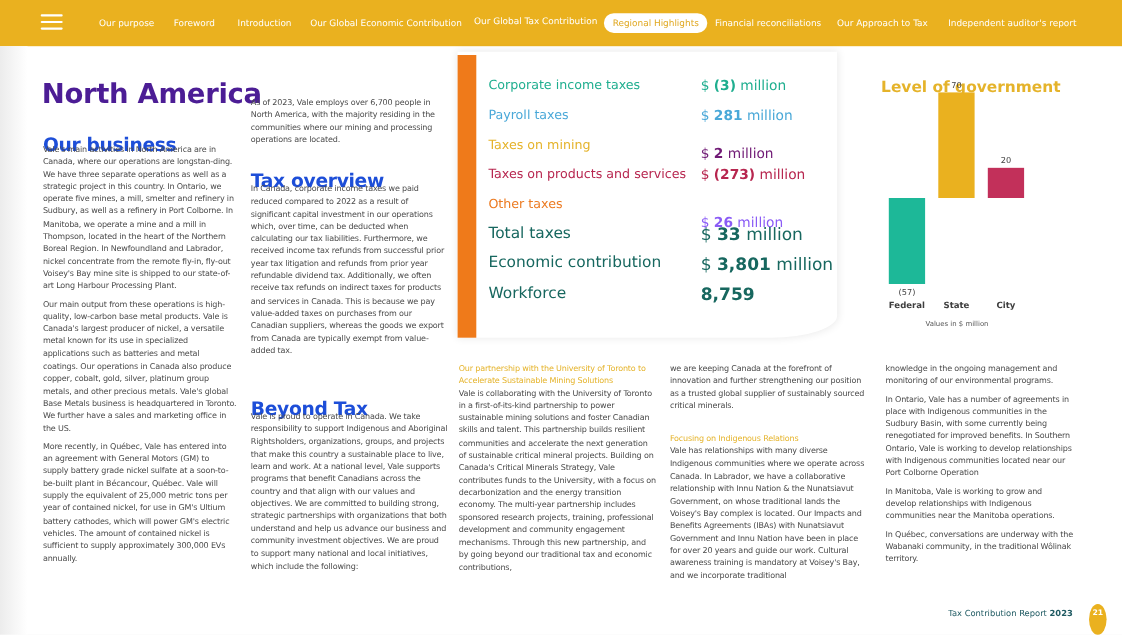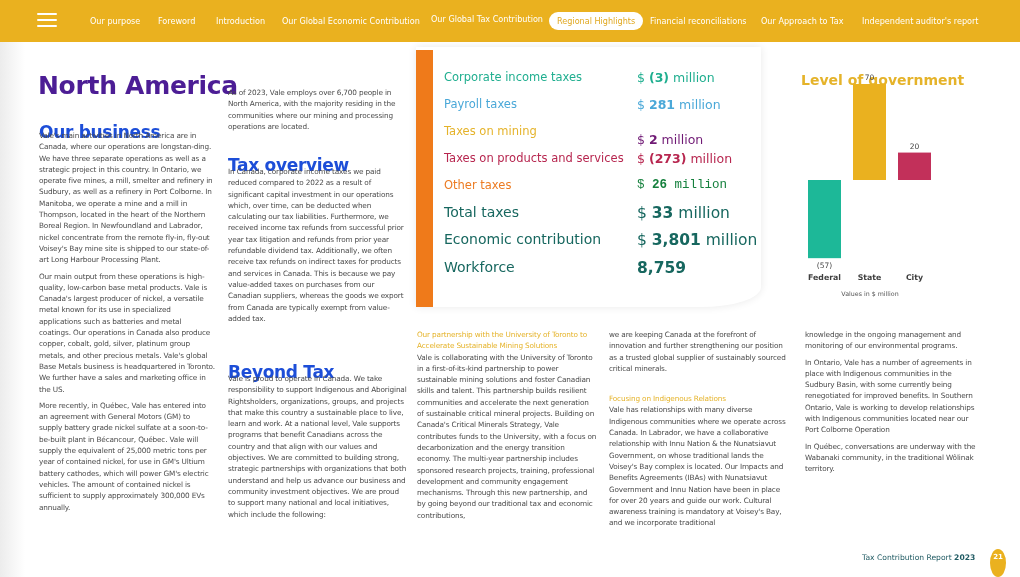--- a/index.html
+++ b/index.html
@@ -72,21 +72,21 @@
 <div id="tax-rows">
     <div class="tax-row" style="top: 70px; font-size: 11.5px; color: rgb(31, 174, 143);">Corporate income taxes</div>
     <div class="tax-val" style="top: 70px; font-size: 12.5px; color: rgb(31, 174, 143);"><span>$ </span><b>(3)</b><span> million</span></div>
     <div class="tax-row" style="top: 97px; font-size: 11.5px; color: rgb(74, 168, 216);">Payroll taxes</div>
     <div class="tax-val" style="top: 97px; font-size: 12.5px; color: rgb(74, 168, 216);"><span>$ </span><b>281</b><span> million</span></div>
     <div class="tax-row" style="top: 124px; font-size: 11.5px; color: rgb(229, 179, 42);">Taxes on mining</div>
     <div class="tax-val" style="top: 132px; font-size: 12.5px; color: #701a75;"><span>$ </span><b>2</b><span> million</span></div>
     <div class="tax-row" style="top: 151px; font-size: 11.5px; color: rgb(183, 38, 79);">Taxes on products and services</div>
     <div class="tax-val" style="top: 151px; font-size: 12.5px; color: rgb(183, 38, 79);"><span>$ </span><b>(273)</b><span> million</span></div>
     <div class="tax-row" style="top: 178px; font-size: 11.5px; color: rgb(236, 123, 34);">Other taxes</div>
-    <div class="tax-val" style="top: 178px; font-size: 12.5px; color: #15803d; font-family: Liberation Mono, monospace;"><span>$ </span><b>26</b><span> million</span></div>
+    <div class="tax-val" style="top: 194px; font-size: 12.5px; color: #8b5cf6;"><span>$ </span><b>26</b><span> million</span></div>
     <div class="tax-row" style="top: 204px; font-size: 14px; color: rgb(23, 103, 95);">Total taxes</div>
     <div class="tax-val" style="top: 204px; font-size: 15.5px; color: rgb(23, 103, 95);"><span>$ </span><b>33</b><span> million</span></div>
     <div class="tax-row" style="top: 231px; font-size: 14px; color: rgb(23, 103, 95);">Economic contribution</div>
     <div class="tax-val" style="top: 231px; font-size: 15.5px; color: rgb(23, 103, 95);"><span>$ </span><b>3,801</b><span> million</span></div>
     <div class="tax-row" style="top: 259px; font-size: 14px; color: rgb(23, 103, 95);">Workforce</div>
     <div class="tax-val" style="top: 259px; font-size: 15.5px; color: rgb(23, 103, 95);"><span></span><b>8,759</b><span></span></div>
   </div>
 
 <div class="para" style="left:417px;top:329px;width:180px">
   <span class="sub-h">Our partnership with the University of Toronto to Accelerate Sustainable Mining Solutions</span>
@@ -95,20 +95,21 @@
 
 <div class="para" style="left:609px;top:329px;width:180px">
   <p>we are keeping Canada at the forefront of innovation and further strengthening our position as a trusted global supplier of sustainably sourced critical minerals.</p>
   <span class="sub-h" style="margin-top:19px">Focusing on Indigenous Relations</span>
   <span>Vale has relationships with many diverse Indigenous communities where we operate across Canada. In Labrador, we have a collaborative relationship with Innu Nation &amp; the Nunatsiavut Government, on whose traditional lands the Voisey's Bay complex is located. Our Impacts and Benefits Agreements (IBAs) with Nunatsiavut Government and Innu Nation have been in place for over 20 years and guide our work. Cultural awareness training is mandatory at Voisey's Bay, and we incorporate traditional</span>
 </div>
 
 <div class="para" style="left:805px;top:329px;width:172px">
   <p>knowledge in the ongoing management and monitoring of our environmental programs.</p>
   <p>In Ontario, Vale has a number of agreements in place with Indigenous communities in the Sudbury Basin, with some currently being renegotiated for improved benefits. In Southern Ontario, Vale is working to develop relationships with Indigenous communities located near our Port Colborne Operation</p>
+  <p>In Manitoba, Vale is working to grow and develop relationships with Indigenous communities near the Manitoba operations.</p>
   <p>In Québec, conversations are underway with the Wabanaki community, in the traditional Wôlinak territory.</p>
 </div>
 
 <div class="chart-title">Level of government</div>
 <svg class="chart" width="180" height="232">
     <rect x="8" y="112" width="33" height="78.17142857142858" fill="#1db898"></rect>
     <text x="24.5" y="200.17142857142858" text-anchor="middle" font-size="7.5" fill="#444" font-family="DejaVu Sans, sans-serif">(57)</text>
     <text x="24.5" y="212" text-anchor="middle" font-size="7.8" font-weight="bold" fill="#3e3e3e" font-family="DejaVu Sans, sans-serif">Federal</text>
     <rect x="53" y="16" width="33" height="96" fill="#eab11f"></rect>
     <text x="69.5" y="12" text-anchor="middle" font-size="7.5" fill="#444" font-family="DejaVu Sans, sans-serif">70</text>

